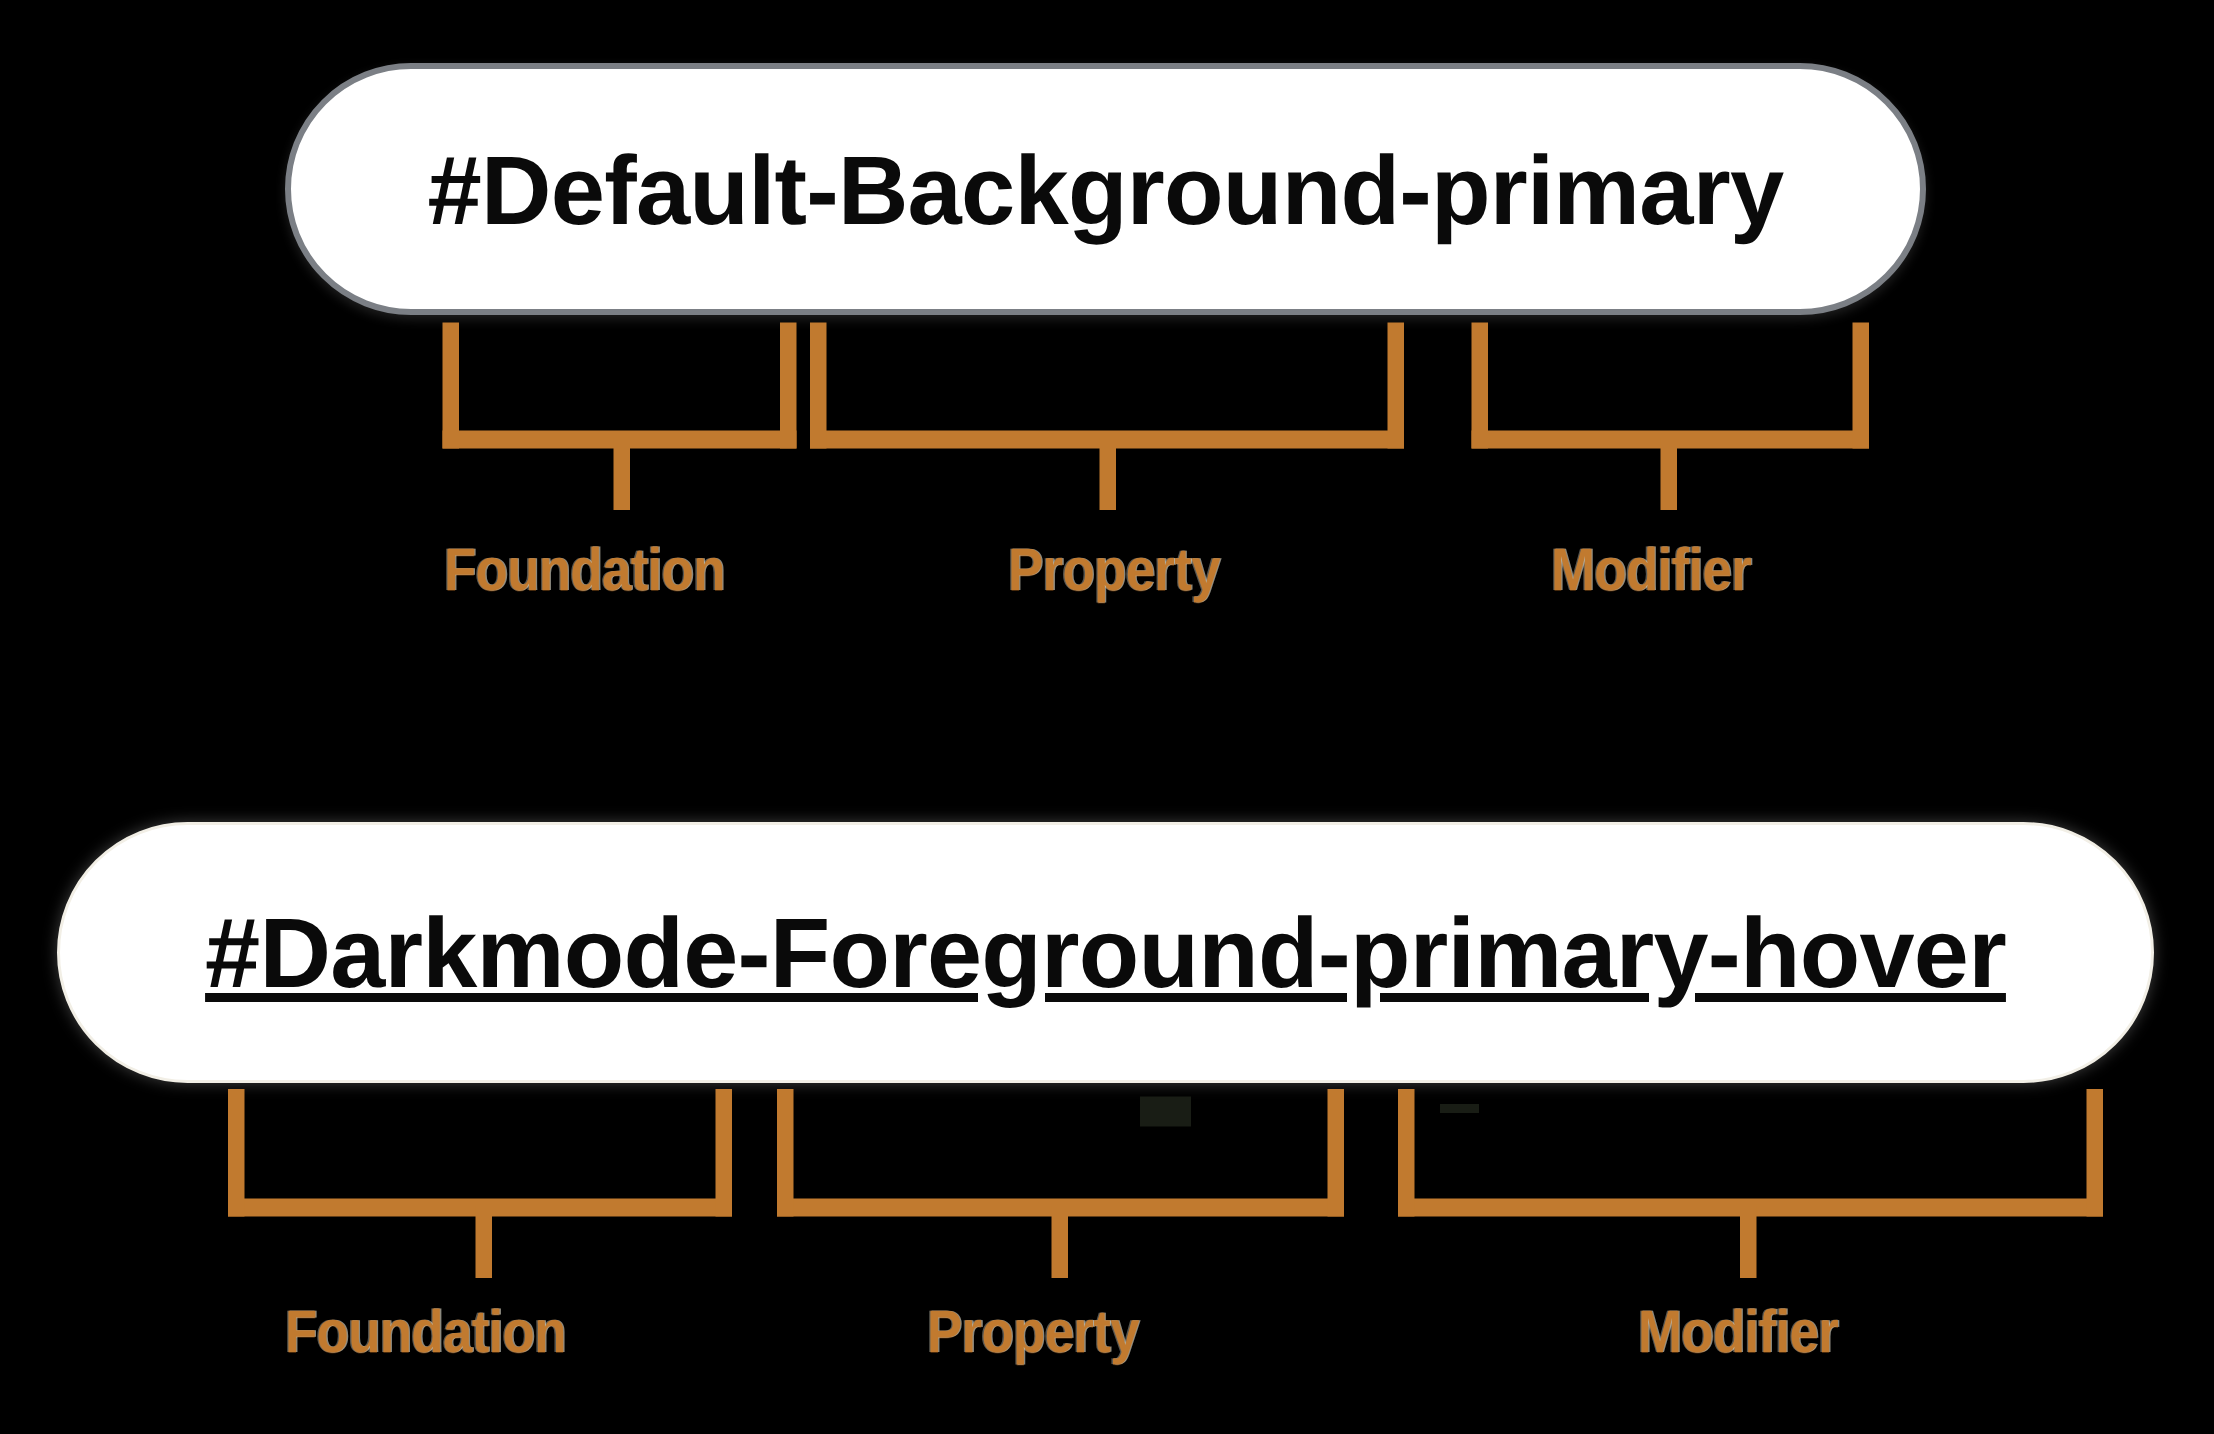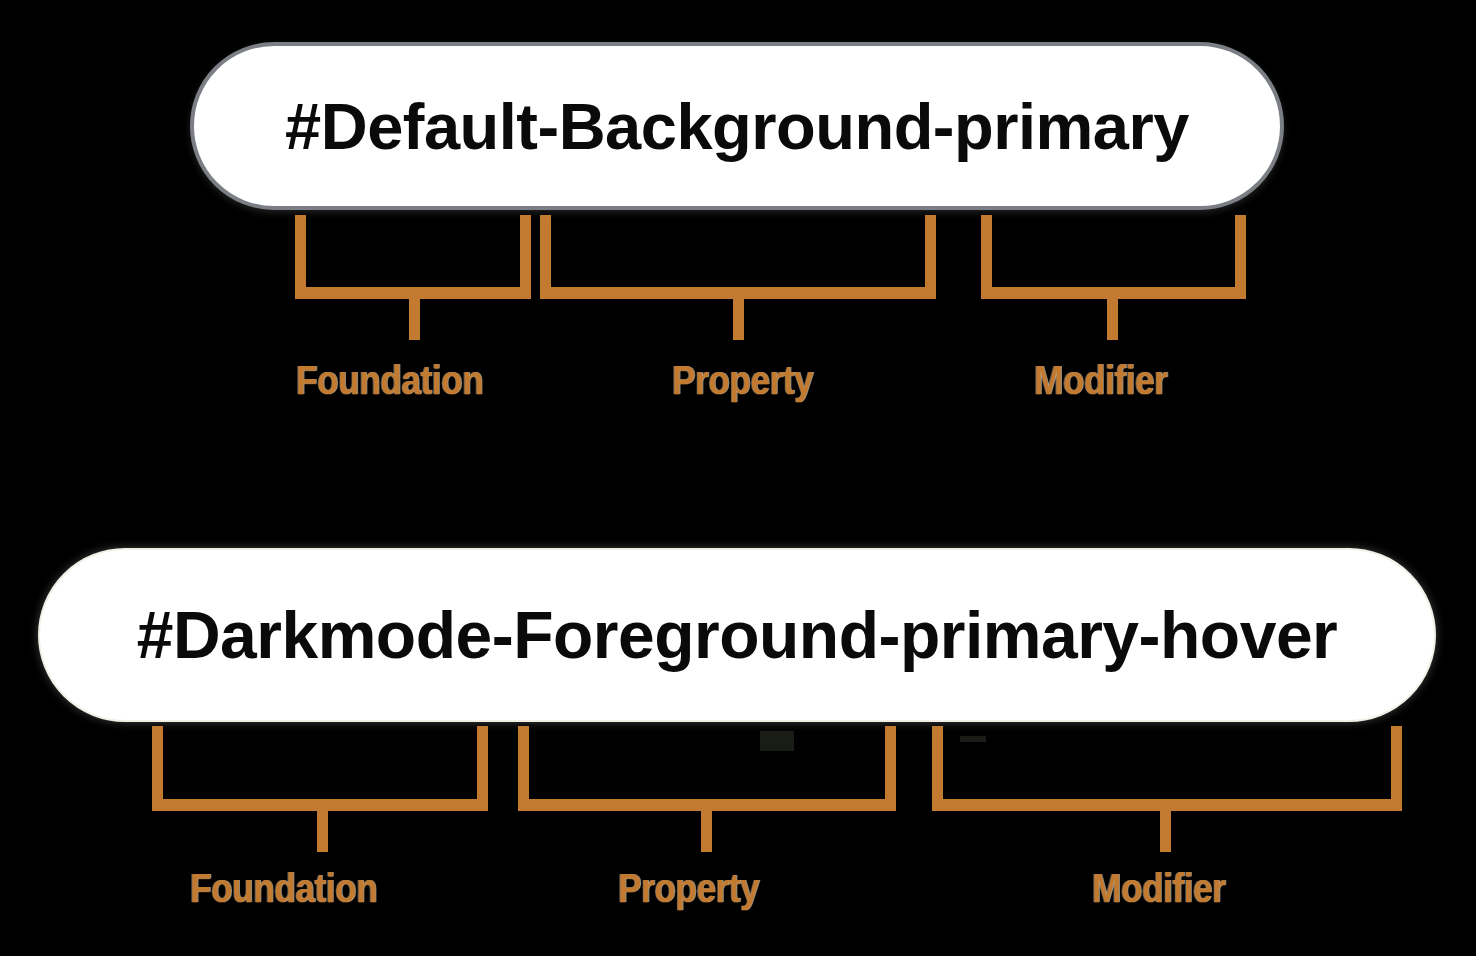--- a/index.html
+++ b/index.html
@@ -55,20 +55,21 @@
     font-weight: bold;
   }
   
   #pill-darkmode {
     left: 38px;
     top: 548px;
     width: 1398px;
     height: 174px;
     font-size: 66px;
     font-weight: bold;
+    text-decoration: underline;
   }
 
   
   .bracket {
     position: absolute;
     box-sizing: border-box;
     border-left: 11px solid #c17a2f;
     border-right: 11px solid #c17a2f;
     border-bottom: 12px solid #c17a2f;
     border-top: 0;

